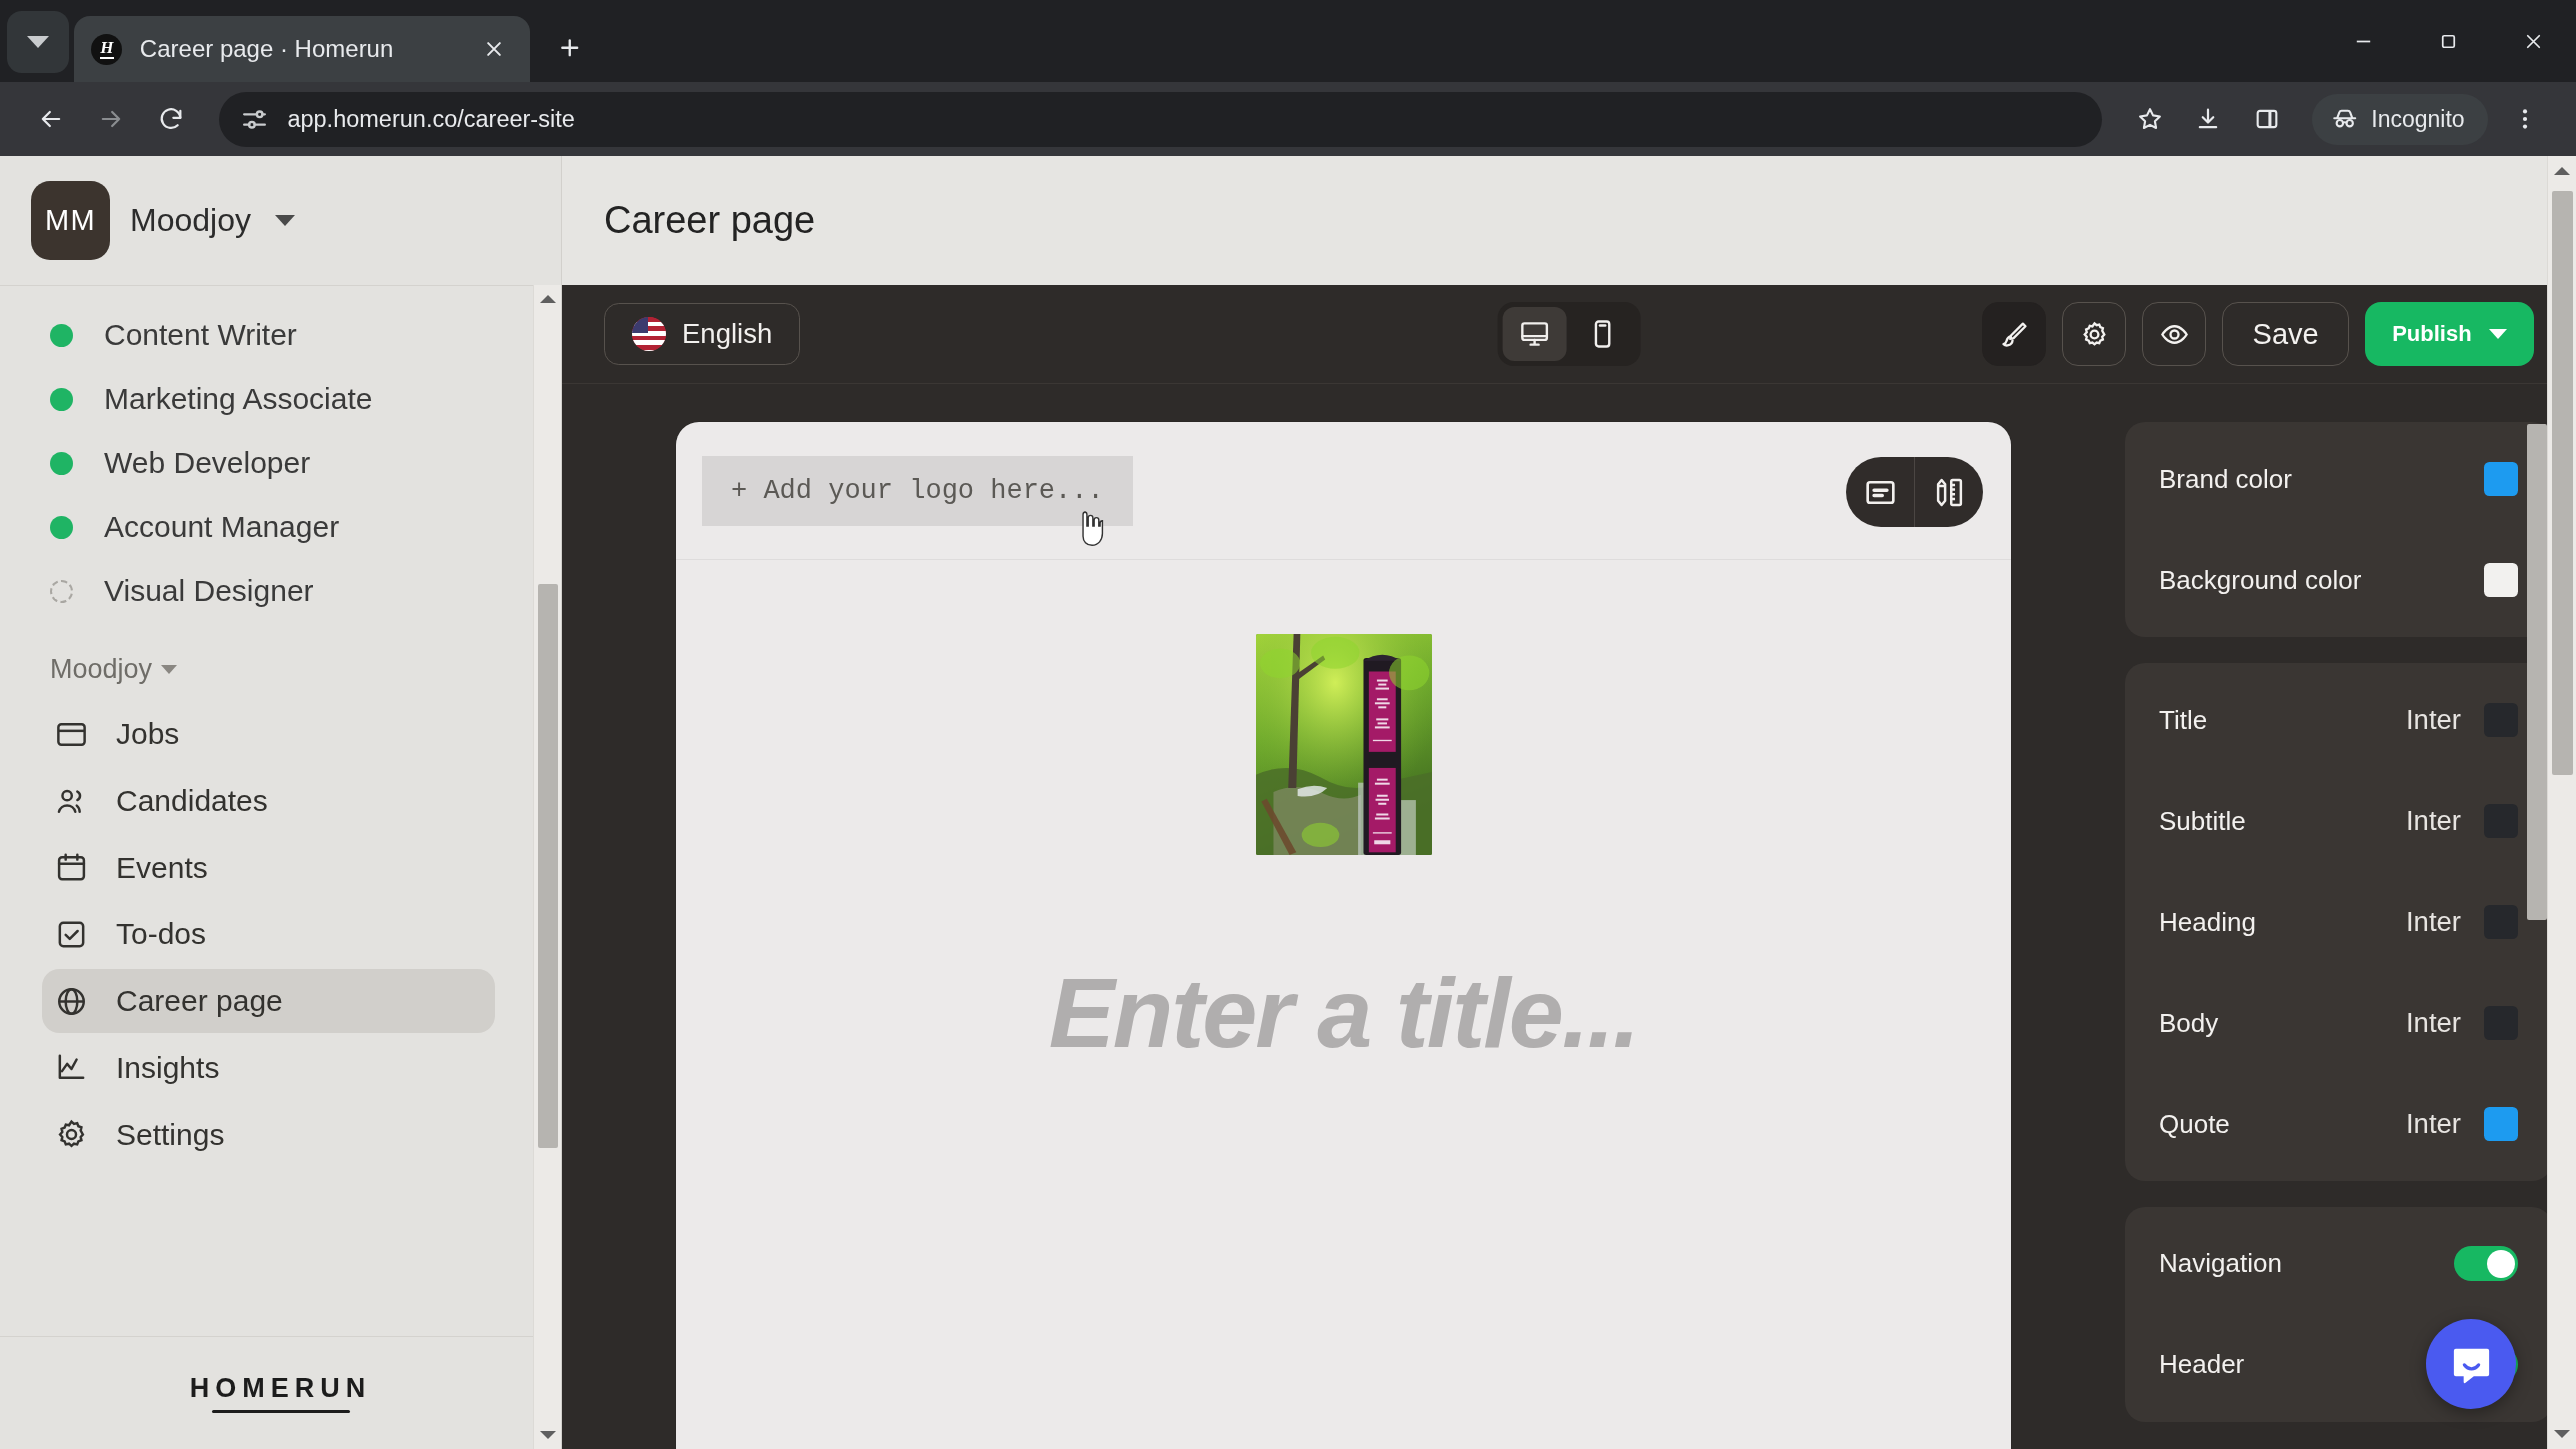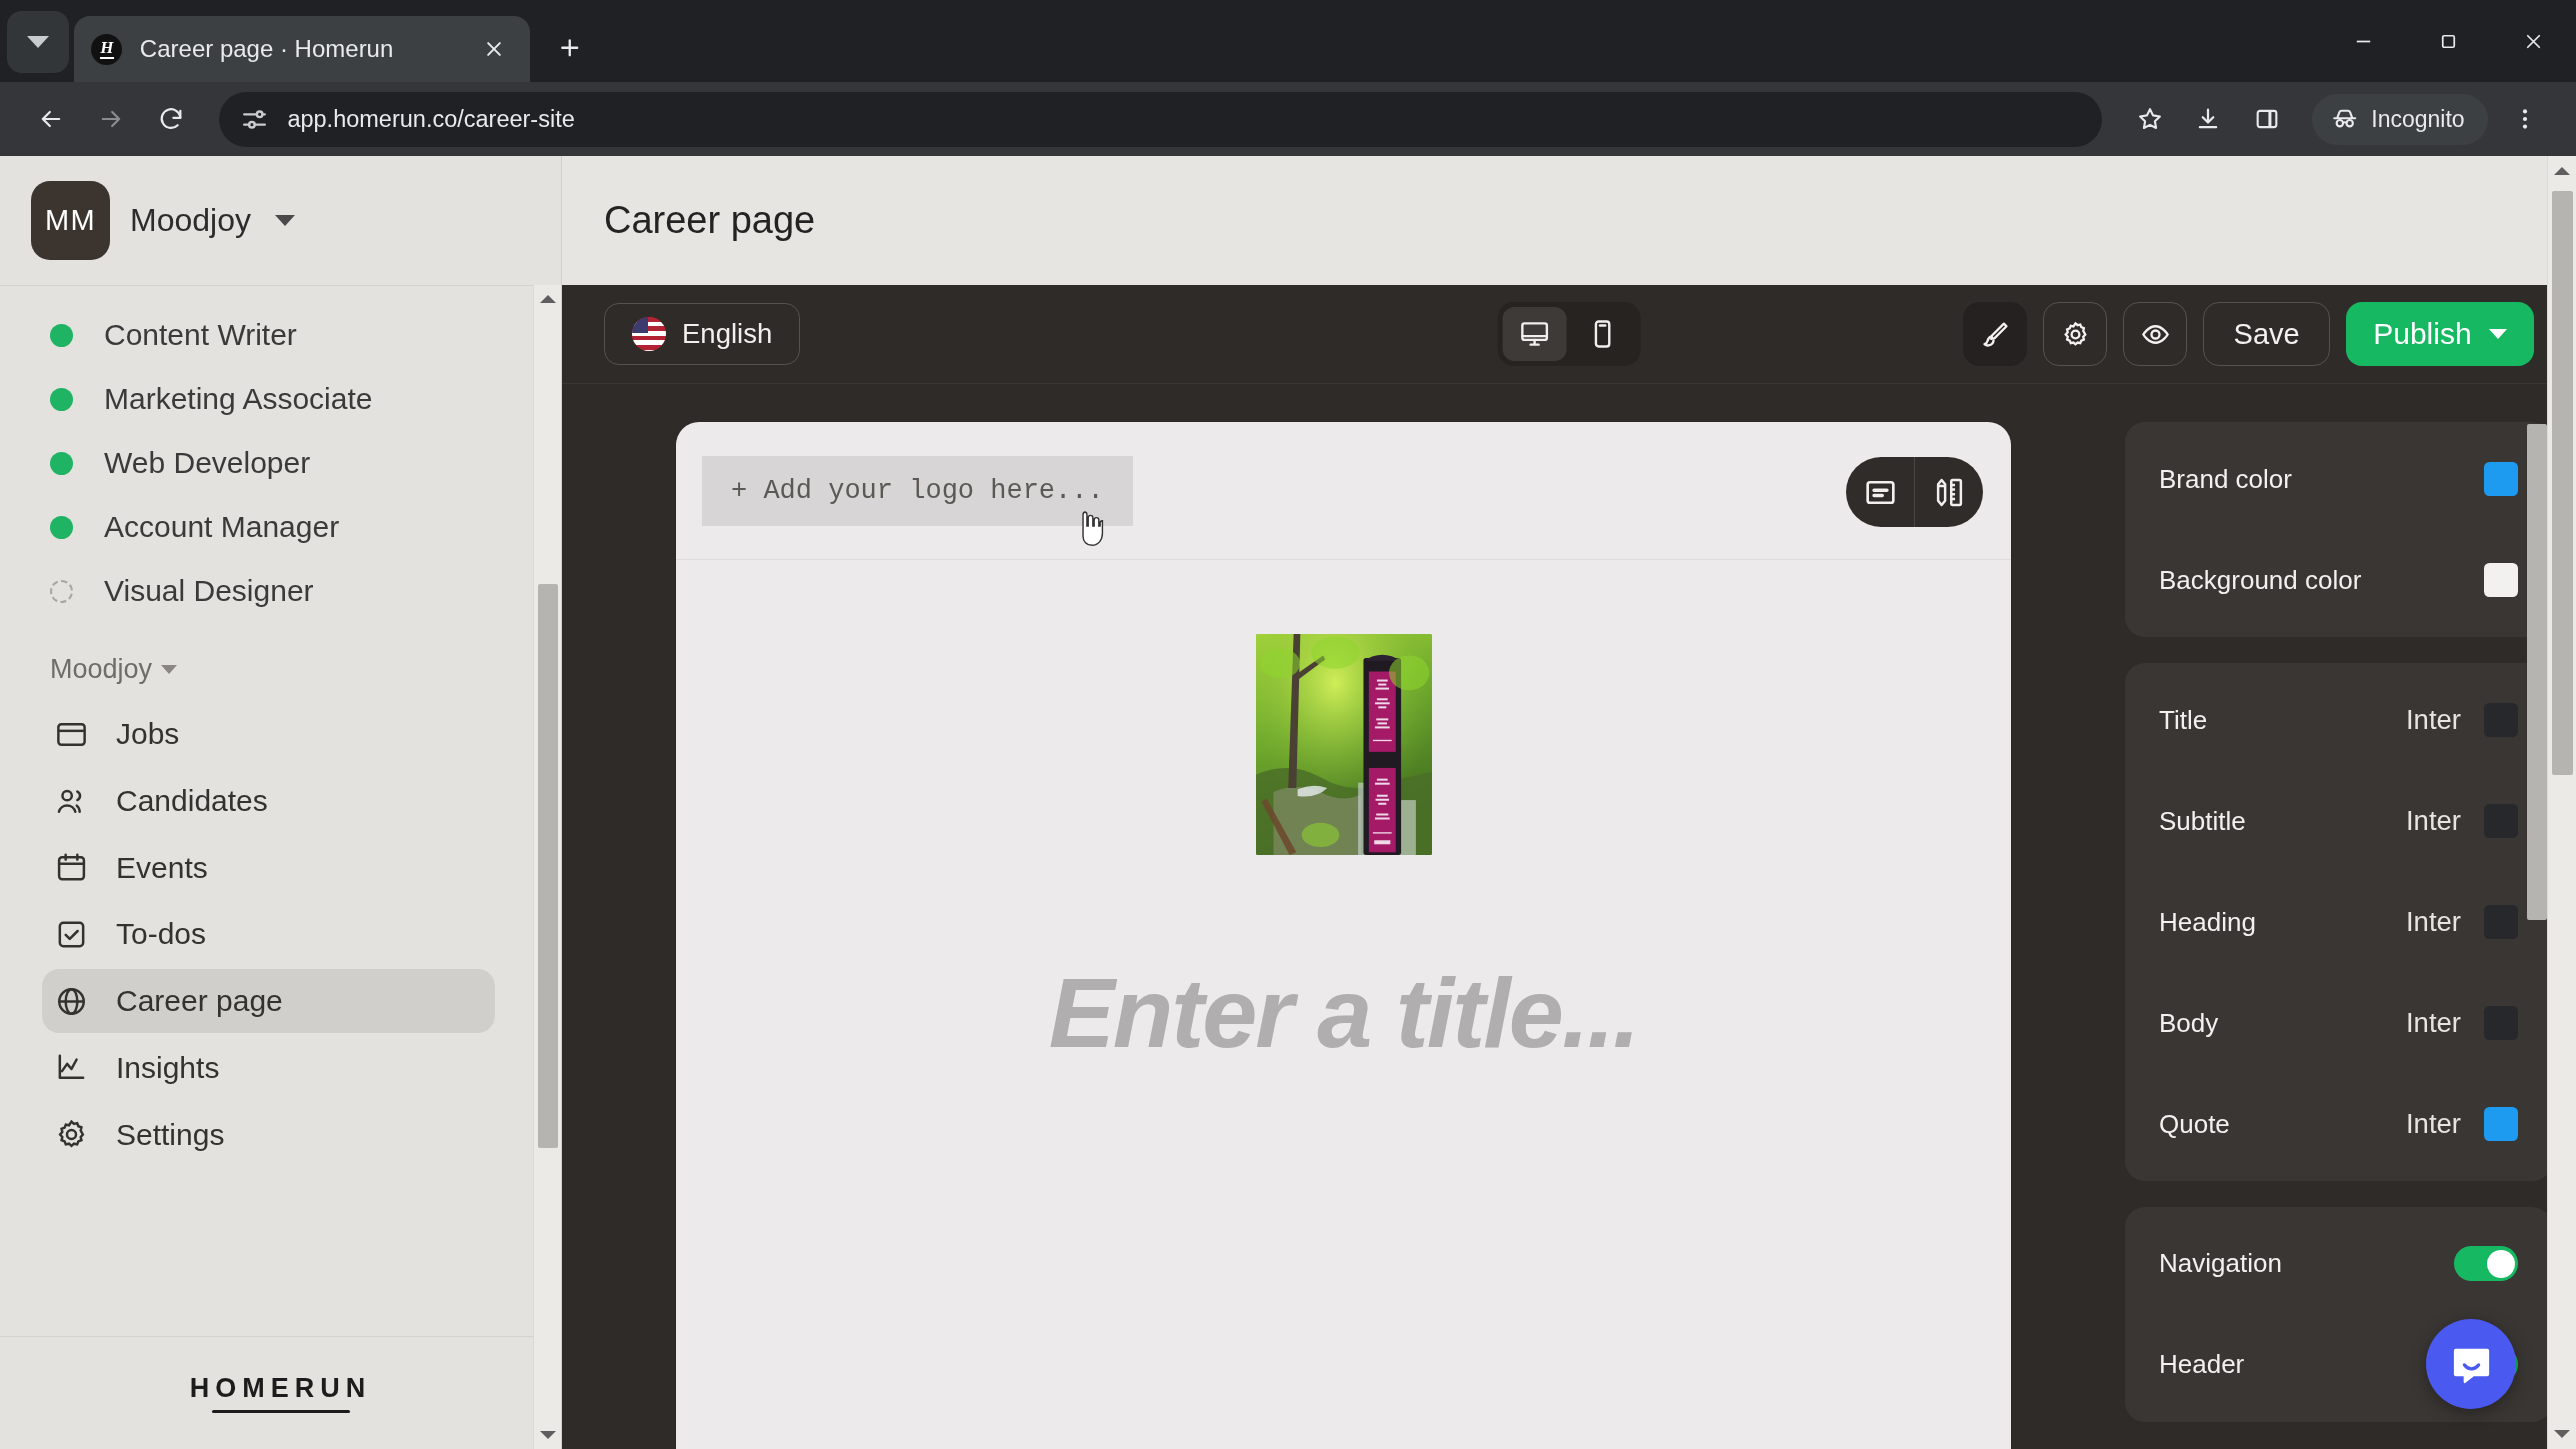--- a/index.html
+++ b/index.html
@@ -130,21 +130,21 @@
   .icon-btn svg { width: 31px; height: 31px; }
   .save-btn {
     height: 64px; border-radius: 16px; border: 0.7px solid #57524d; display: flex; align-items: center;
     padding: 0 29.5px; cursor: pointer;
   }
   .save-btn span { font-size: 29px; color: #f4f2f0; }
   .publish-btn {
     height: 64px; border-radius: 16px; background: #17b862; display: flex; align-items: center;
     padding: 0 27px; gap: 17.4px; cursor: pointer;
   }
-  .publish-btn span { font-size: 30px; color: #fff; }
+  .publish-btn span { font-size: 22px; color: #fff; font-weight: bold; }
   .caret-w { width: 0; height: 0; border-left: 9.4px solid transparent; border-right: 9.4px solid transparent; border-top: 10.7px solid #fff; }
 
   .ebody { flex: 1; display: flex; min-height: 0; position: relative; padding: 38px 0 0 0; }
 
   
   .canvas-wrap { flex: 1; display: flex; justify-content: center; min-width: 0; padding: 0 40px 0 40px; }
   .canvas {
     width: 1335px; background: #eceaea; border-radius: 23px 23px 0 0; position: relative; overflow: hidden;
     box-shadow: 0 0 0 0.7px rgba(0,0,0,0.08);
   }

